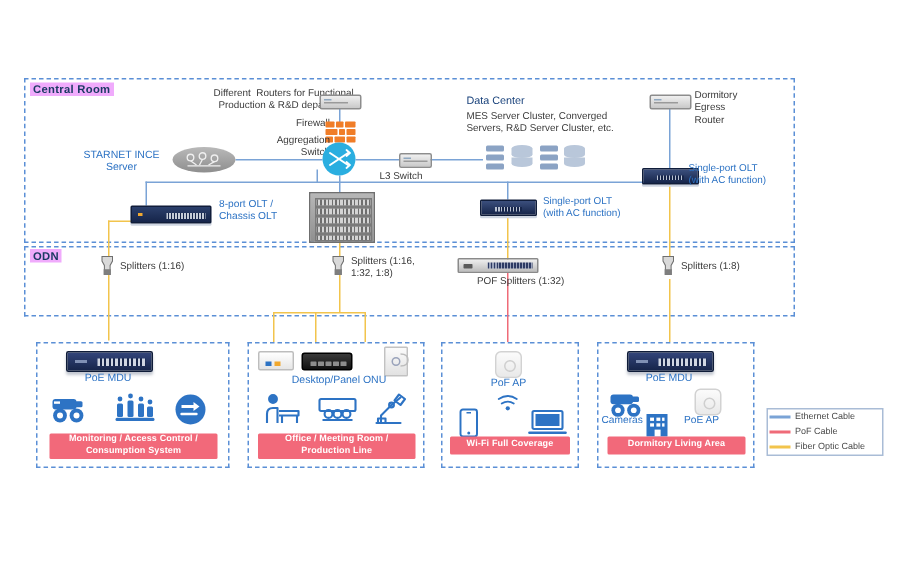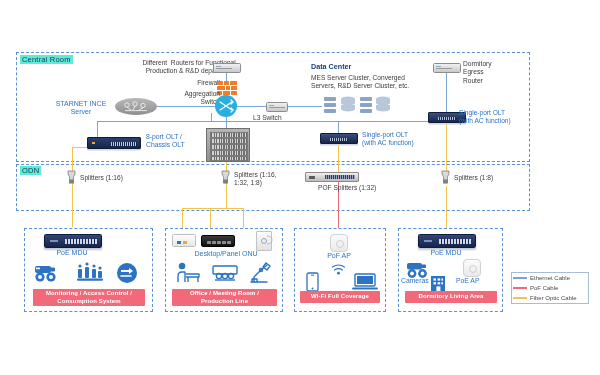--- a/index.html
+++ b/index.html
@@ -1,26 +1,26 @@
 <!DOCTYPE html>
 <html><head>
 <meta charset="utf-8">
 <style>
   html,body{margin:0;padding:0;background:#ffffff;}
   body{width:600px;height:375px;font-family:"Liberation Sans",sans-serif;overflow:hidden;}
   #stage{position:relative;width:600px;height:375px;background:#ffffff;}
 
   
   .zone{position:absolute;border:1px dashed #5b8fd6;box-sizing:border-box;background:transparent;}
-  .zone-label{position:absolute;font-size:7.5px;font-weight:normal;color:#1b3a63;background:#5eead4;padding:0 2px;letter-spacing:.2px;}
+  .zone-label{position:absolute;font-size:7.5px;font-weight:bold;color:#1b3a63;background:#f0abfc;padding:0 2px;letter-spacing:.2px;}
 
   
   .txt{position:absolute;font-size:6.6px;color:#3b3b3b;line-height:8.4px;white-space:pre;}
   .txt.blue{color:#2d73c4;}
-  .txt.dblue{color:#17407a;font-weight:bold;}
+  .txt.dblue{color:#17407a;font-weight:normal;}
   .txt.c{text-align:center;}
 
   
   .cab{position:absolute;}
   .cab.h{height:1px;}
   .cab.v{width:1px;}
   .eth{background:#7aa3d6;}
   .pof{background:#ef6b78;}
   .fib{background:#f2c44c;}
 

